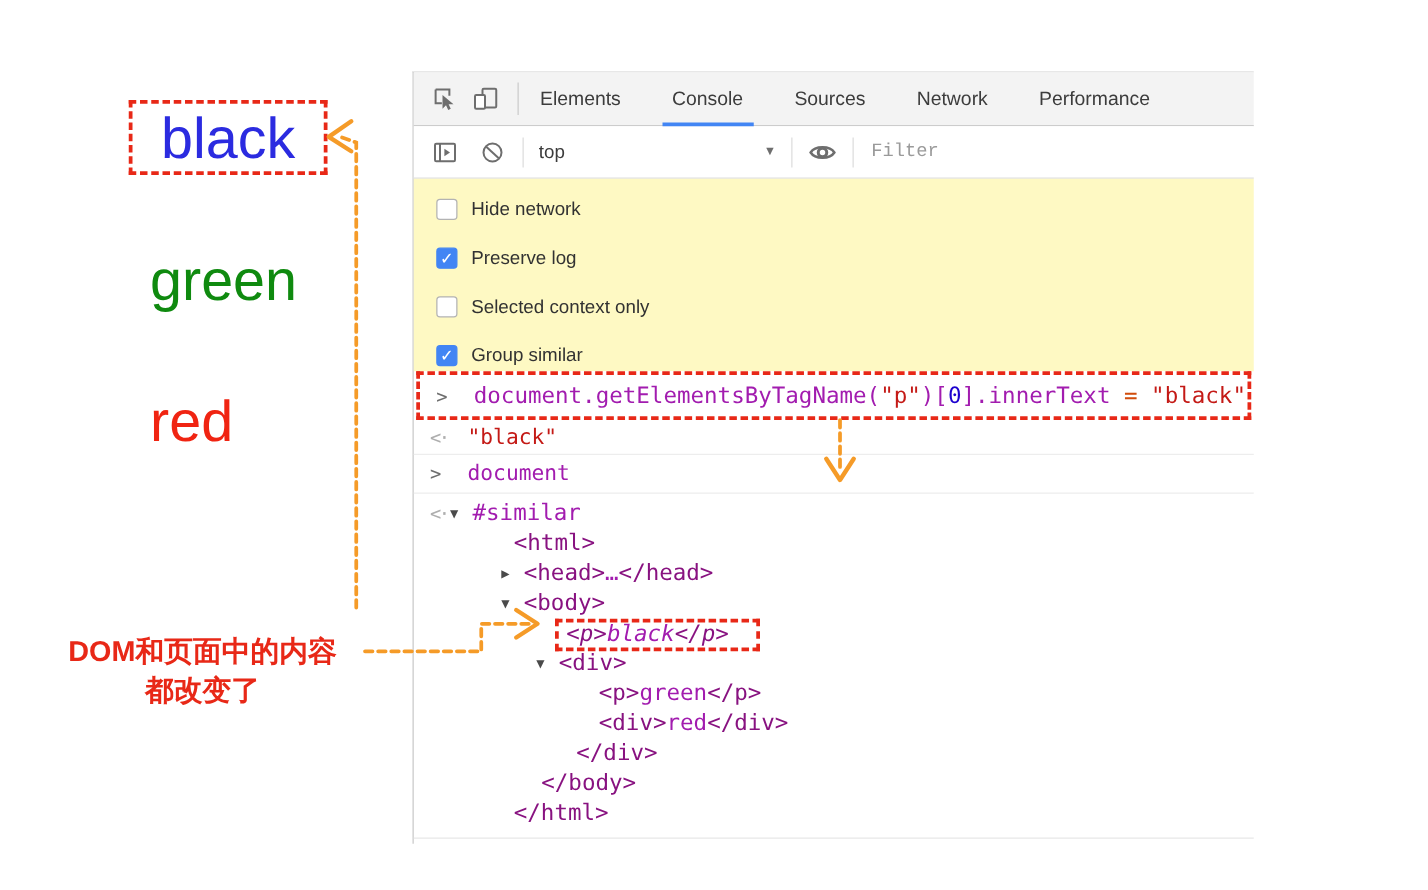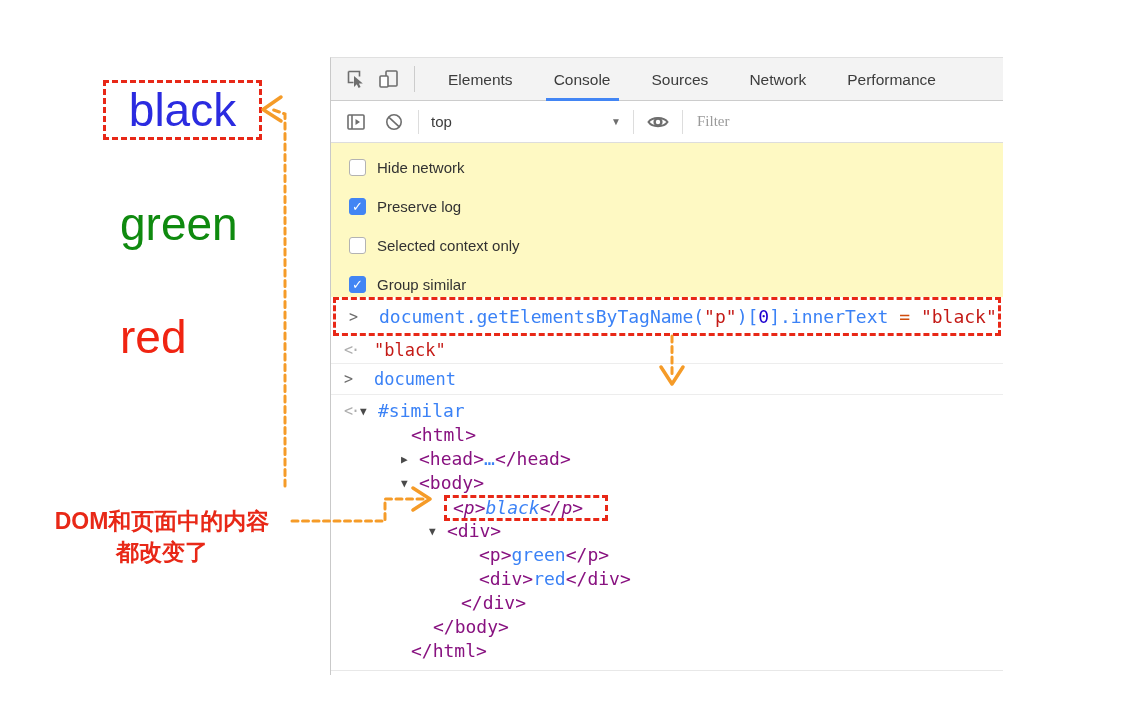--- a/index.html
+++ b/index.html
@@ -41,41 +41,41 @@
   .tab{font-size:15.5px;color:#3c3c3c;height:43px;line-height:43px;margin-right:41px;
     position:relative;cursor:pointer;white-space:nowrap;}
   .tab.active::after{content:"";position:absolute;left:-8px;right:-8px;bottom:0;
     height:3px;background:var(--accent-blue);}
   .toolbar2{height:42px;background:#fff;border-bottom:1px solid #ddd;
     display:flex;align-items:center;box-sizing:border-box;}
   .ctx-dropdown{display:flex;align-items:center;justify-content:space-between;
     width:190px;font-size:15px;color:#3c3c3c;cursor:pointer;}
   .ctx-caret{font-size:10px;color:#6e6e6e;}
   .filter-input{border:none;outline:none;font-size:15px;color:#3c3c3c;flex:1;
-    font-family:Liberation Serif, serif;background:transparent;min-width:0;}
+    font-family:Liberation Mono, monospace;background:transparent;min-width:0;}
   .filter-input::placeholder{color:#9a9a9a;}
 
   .settings{height:154px;background:#fef9c3;box-sizing:border-box;padding-top:5px;}
   .setting-row{display:flex;align-items:center;height:39px;padding-left:18px;cursor:pointer;}
   .checkbox{width:17px;height:17px;border:1px solid #b3b3b3;border-radius:3px;
     background:#fff;margin-right:11px;flex:none;box-sizing:border-box;
     font-size:13px;line-height:15px;text-align:center;color:#fff;}
   .checkbox.checked{background:var(--accent-blue);border-color:var(--accent-blue);}
   .setting-label{font-size:15px;color:#323232;}
 
   .mono{font-family:"DejaVu Sans Mono","Liberation Mono",monospace;}
   .cmd-wrap{margin:0 2px;border:3px dashed var(--annotation-red);height:39px;
     box-sizing:border-box;display:flex;align-items:center;background:#fff;}
   .console-row{display:flex;align-items:center;font-size:18px;color:#242424;}
   .gutter{flex:none;width:30px;padding-left:13px;font-size:15px;color:var(--icon-gray);
     box-sizing:content-box;}
   .gutter.ret{color:#aeaeae;letter-spacing:-2px;}
   .result-row{height:27px;border-bottom:1px solid #ededed;font-size:17px;}
   .expr-row{height:30px;border-bottom:1px solid #ededed;font-size:17px;}
-  .seg-plain{color:#3b82f6;} .seg-string{color:var(--string-red);}
+  .seg-plain{color:#a21caf;} .seg-string{color:var(--string-red);}
   .seg-number{color:var(--number-blue);} .seg-operator{color:var(--operator-orange);}
   .seg-tag{color:var(--tag-purple);}
 
   .tree{padding-top:4px;font-size:18px;}
   .tree-row{height:24px;line-height:24px;position:relative;white-space:nowrap;}
   .tree-gutter{position:absolute;left:13px;top:0;color:#aeaeae;font-size:15px;letter-spacing:-2px;}
   .tri{display:inline-block;width:18px;font-size:11px;color:#4a4a4a;cursor:pointer;
     vertical-align:2px;}
   .boxed-node{display:inline-block;border:3px dashed var(--annotation-red);
     padding:0 22px 0 6px;margin-left:-9px;line-height:20px;font-style:italic;}
@@ -115,21 +115,21 @@
           <path d="M9 8 L9 19 L11.8 16.2 L13.6 20 L15.6 19 L13.9 15.4 L17.8 15.4 Z" fill="#6e6e6e"></path>
         </svg>
       </div>
       <div class="toolbtn" style="margin-left:9px">
         <svg width="22" height="22" viewBox="0 0 22 22">
           <rect class="dt-icon" x="8" y="3" width="11" height="15" rx="1"></rect>
           <rect x="2" y="8" width="8" height="11" rx="1" fill="#fff" stroke="#6e6e6e" stroke-width="1.6"></rect>
         </svg>
       </div>
       <div class="vsep"></div>
-      <div class="tabs" style="margin-left:20px">
+      <div class="tabs" style="margin-left:4px">
           <div class="tab">Elements</div>
           <div class="tab active">Console</div>
           <div class="tab">Sources</div>
           <div class="tab">Network</div>
           <div class="tab">Performance</div>
         </div>
     </div>
 
     <div class="toolbar2">
       <div class="toolbtn" style="margin-left:13px">

